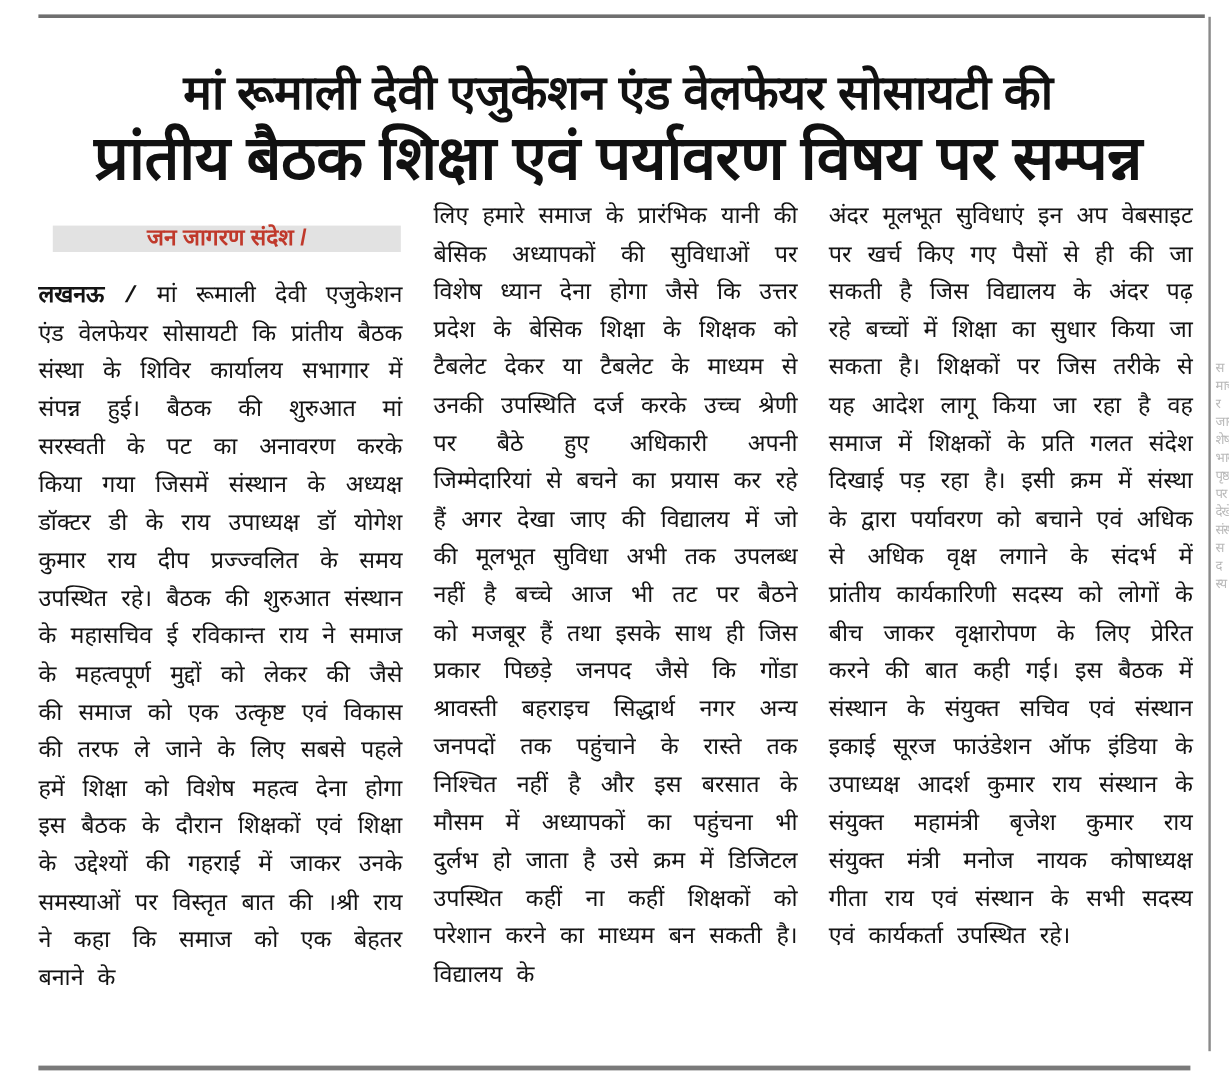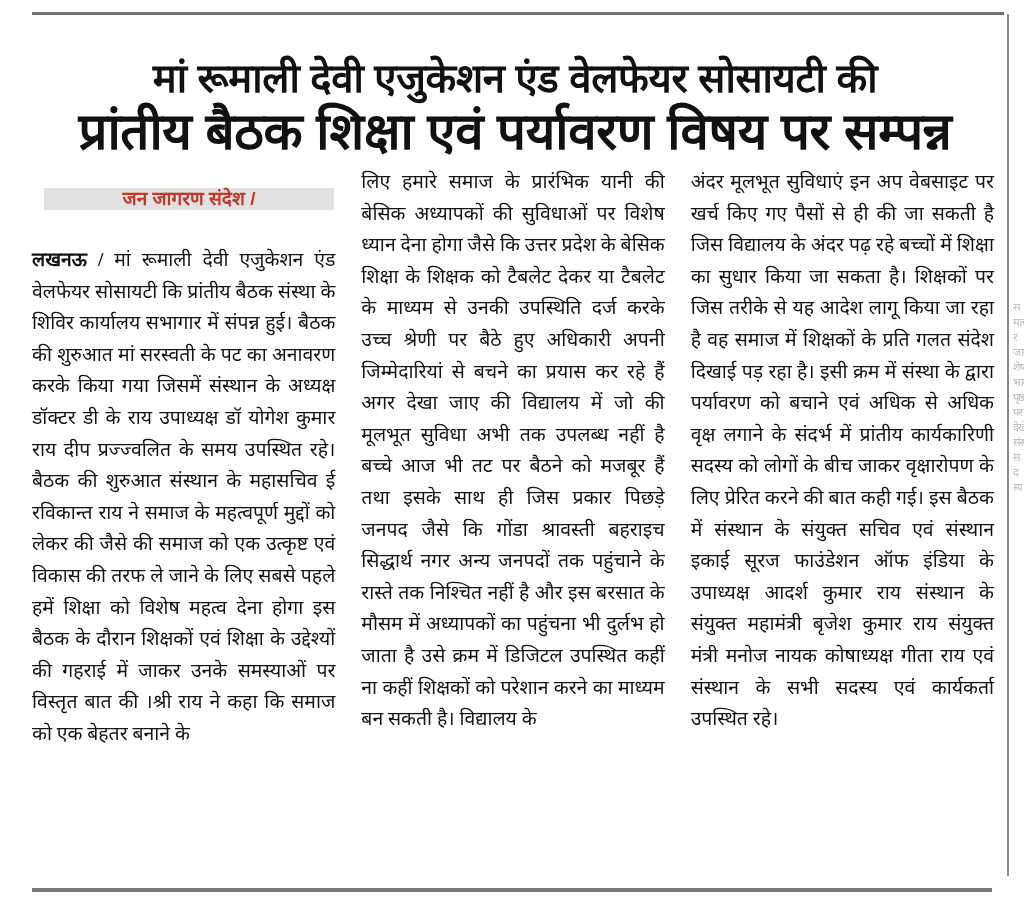--- a/index.html
+++ b/index.html
@@ -125,32 +125,32 @@
     height: 650px;
     display: flex;
     gap: 26px;
     align-items: flex-start;
   }
   .column {
     flex: 1 1 0;
     min-width: 0;
   }
   .col-body {
-    font-family: Liberation Serif, serif;
+    font-family: Liberation Mono, monospace;
     font-size: 19.4px;
     line-height: 31.6px;
     text-align: justify;
     text-justify: inter-word;
     color: #141414;
     hyphens: none;
   }
   .col-body .dateline {
     font-weight: bold;
   }
-  .col-1 .col-body { margin-top: 16px; }
+  .col-1 .col-body { margin-top: 4px; }
   .col-2 .col-body { margin-top: -62px; }
   .col-3 .col-body { margin-top: -62px; }
 </style>
 </head>
 <body>
 
 <div class="clipping">
 
   <div class="rule-top"></div>
 

